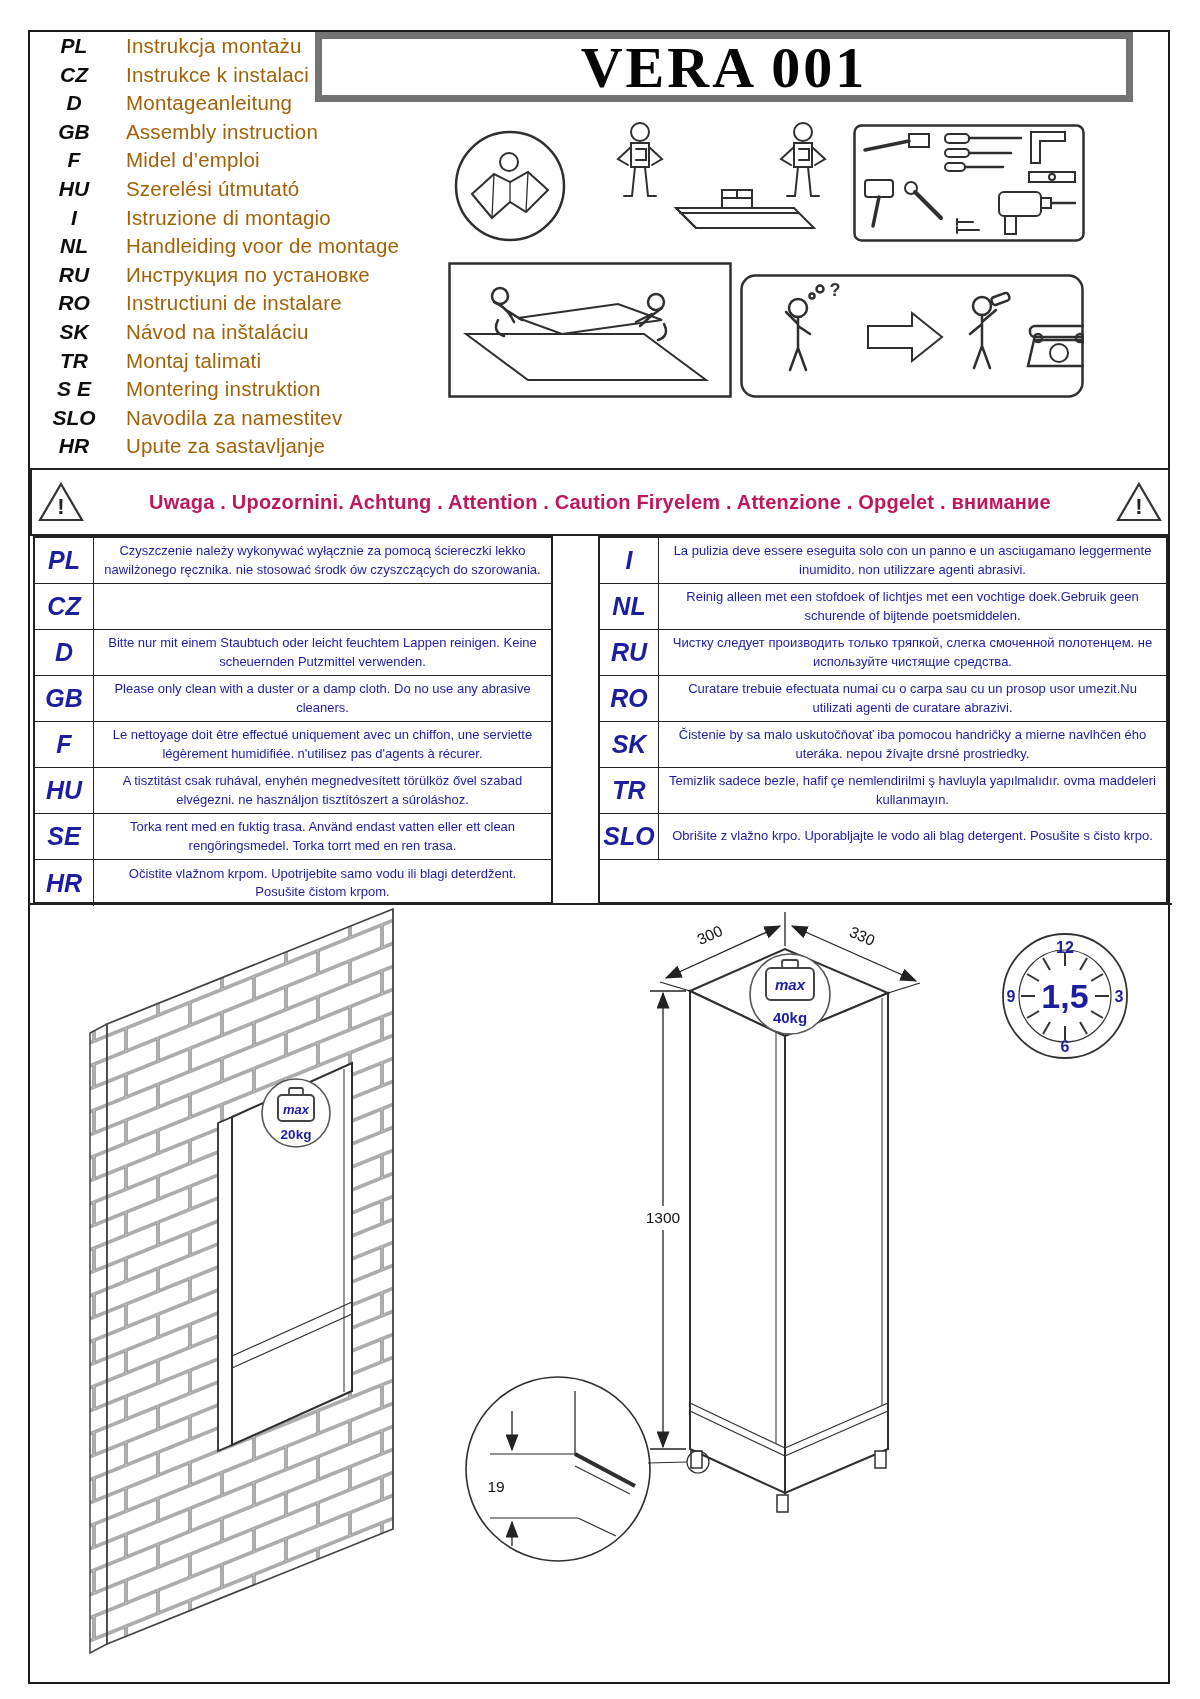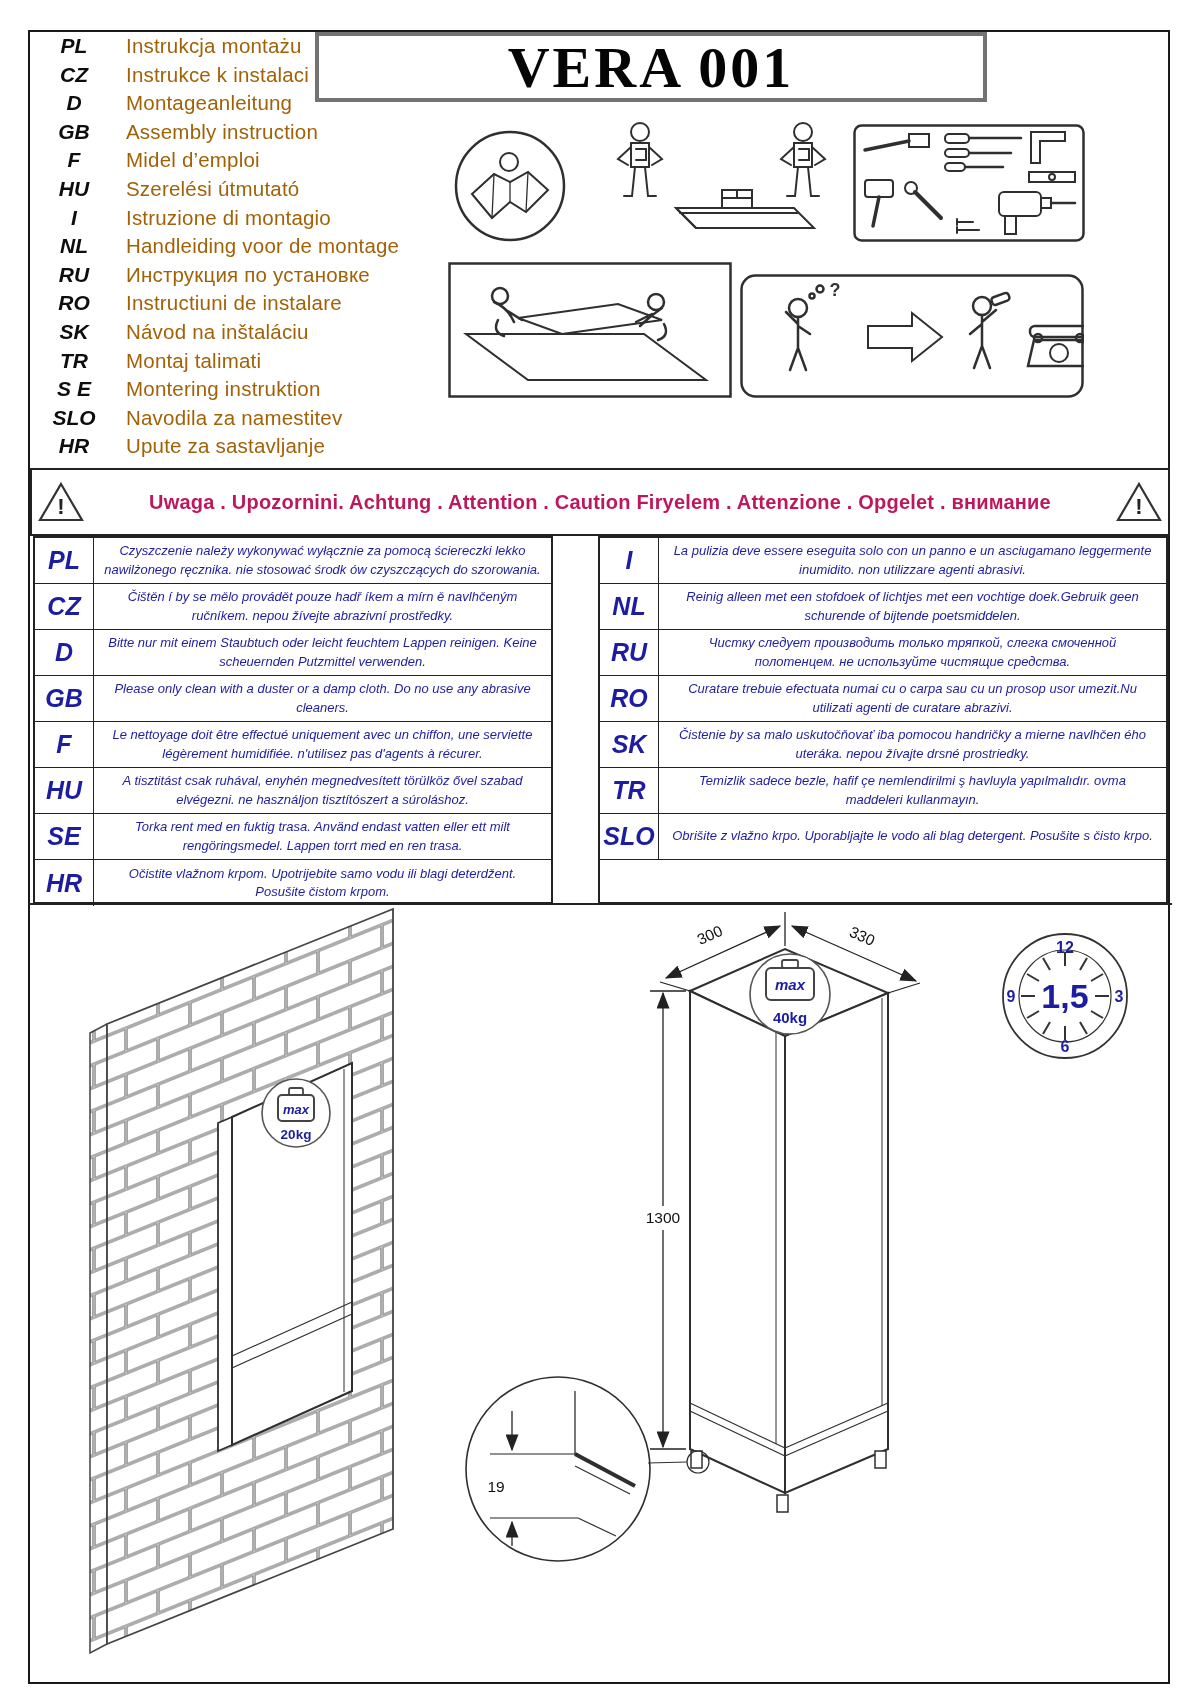--- a/index.html
+++ b/index.html
@@ -7,21 +7,21 @@
         font-family:"Liberation Sans",sans-serif;color:#111;}
   .outer-border{position:absolute;left:28px;top:30px;width:1142px;height:1654px;
         border:2px solid #1a1a1a;box-sizing:border-box;pointer-events:none;}
 
   
   .lang-list{position:absolute;left:42px;top:34px;width:420px;list-style:none;margin:0;padding:0;}
   .lang-list li{display:flex;align-items:baseline;height:28.6px;}
   .lang-code{width:64px;text-align:center;font-weight:bold;font-style:italic;font-size:21px;color:#0d0d0d;}
   .lang-label{margin-left:20px;font-size:20.5px;color:#a16207;letter-spacing:.2px;}
 
-  .title-box{position:absolute;left:315px;top:32px;width:672px;height:70px;border:4px solid #737373;
+  .title-box{position:absolute;left:315px;top:32px;width:818px;height:70px;border:7px solid #737373;
         box-sizing:border-box;display:flex;align-items:center;justify-content:center;background:#fff;}
   .title-box span{font-family:"Liberation Serif",serif;font-weight:bold;font-size:58px;letter-spacing:3px;color:#050505;}
 
   .illus{position:absolute;}
   .illus svg{display:block;}
 
   
   .banner{position:absolute;left:30px;top:468px;width:1140px;height:68px;border:2px solid #222;
         box-sizing:border-box;display:flex;align-items:center;justify-content:space-between;background:#fff;}
   .banner .tri{flex:0 0 auto;margin:0 6px;}
@@ -31,21 +31,21 @@
   
   .care-left,.care-right{position:absolute;top:536px;border:2px solid #222;box-sizing:border-box;background:#fff;}
   .care-left{left:33px;width:520px;height:368px;}
   .care-right{left:598px;width:570px;height:368px;}
   .trow{display:flex;height:46px;border-bottom:1.5px solid #222;box-sizing:border-box;}
   .trow:last-child{border-bottom:none;}
   .trow.empty{border-bottom:none;}
   .tcode{flex:0 0 58px;border-right:1.5px solid #222;display:flex;align-items:center;justify-content:center;
         font-weight:bold;font-style:italic;font-size:25px;color:#1d1da0;}
   .ttext{flex:1;display:flex;align-items:center;justify-content:center;text-align:center;
-        font-size:13px;line-height:1.4;color:#1d1da0;padding:1px 10px;font-style:italic;}
+        font-size:13px;line-height:1.4;color:#1d1da0;padding:1px 10px;}
   .section-line{position:absolute;left:28px;top:903px;width:1144px;border-top:2.5px solid #222;}
 
   
   .diagram{position:absolute;left:30px;top:906px;}
   .ink{stroke:#2f2f2f;fill:none;}
   text.dim{font-size:15.5px;fill:#111;font-family:"Liberation Sans",sans-serif;}
   text.blue{fill:#1d1da0;font-weight:bold;font-family:"Liberation Sans",sans-serif;}
 </style>
 </head>
 <body>
@@ -232,41 +232,40 @@
     </svg>
   </div>
 
   <div class="care-left">
     <div class="trow">
         <div class="tcode">PL</div>
         <div class="ttext">Czyszczenie należy wykonywać wyłącznie za pomocą ściereczki lekko nawilżonego ręcznika. nie stosować środk ów czyszczących do szorowania.</div>
       </div>
     <div class="trow">
         <div class="tcode">CZ</div>
-        <div class="ttext">Čištěn í by se mělo provádět pouze hadř íkem a mírn ě navlhčeným ručníkem. nepou žívejte abrazivní prostředky.</div>
       </div>
     <div class="trow">
         <div class="tcode">D</div>
         <div class="ttext">Bitte nur mit einem Staubtuch oder leicht feuchtem Lappen reinigen. Keine scheuernden Putzmittel verwenden.</div>
       </div>
     <div class="trow">
         <div class="tcode">GB</div>
         <div class="ttext">Please only clean with a duster or a damp cloth. Do no use any abrasive cleaners.</div>
       </div>
     <div class="trow">
         <div class="tcode">F</div>
         <div class="ttext">Le nettoyage doit  être effectué uniquement avec un chiffon, une serviette légèrement humidifiée. n'utilisez pas d'agents à récurer.</div>
       </div>
     <div class="trow">
         <div class="tcode">HU</div>
         <div class="ttext">A tisztitást csak ruhával, enyhén megnedvesített törülköz ővel szabad elvégezni. ne használjon tisztítószert a súroláshoz.</div>
       </div>
     <div class="trow">
         <div class="tcode">SE</div>
-        <div class="ttext">Torka rent med en fuktig trasa. Använd endast vatten eller ett milt rengöringsmedel. Lappen torrt med en ren trasa.</div>
+        <div class="ttext">Torka rent med en fuktig trasa. Använd endast vatten eller ett clean rengöringsmedel. Torka torrt med en ren trasa.</div>
       </div>
     <div class="trow">
         <div class="tcode">HR</div>
         <div class="ttext">Očistite vlažnom krpom. Upotrijebite samo vodu ili blagi deterdžent. Posušite čistom krpom.</div>
       </div>
   </div>
 
   <div class="care-right">
     <div class="trow">
         <div class="tcode">I</div>

